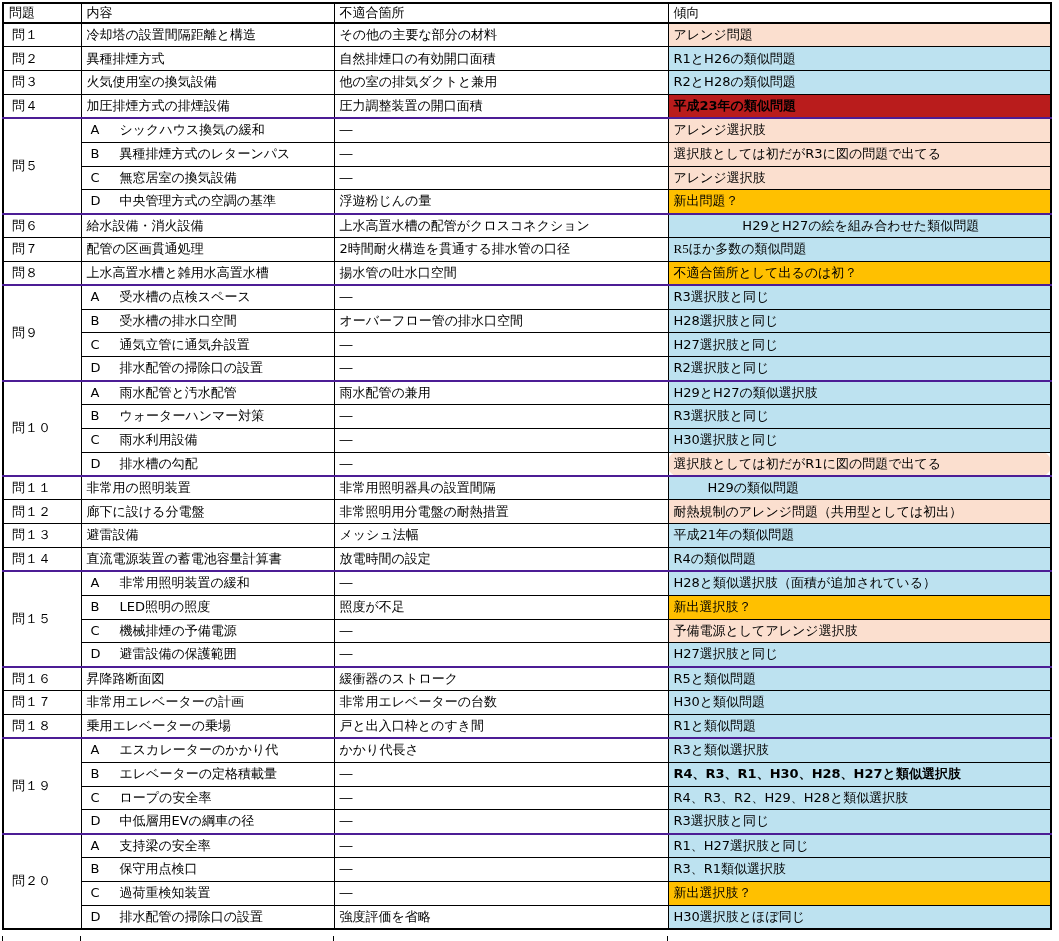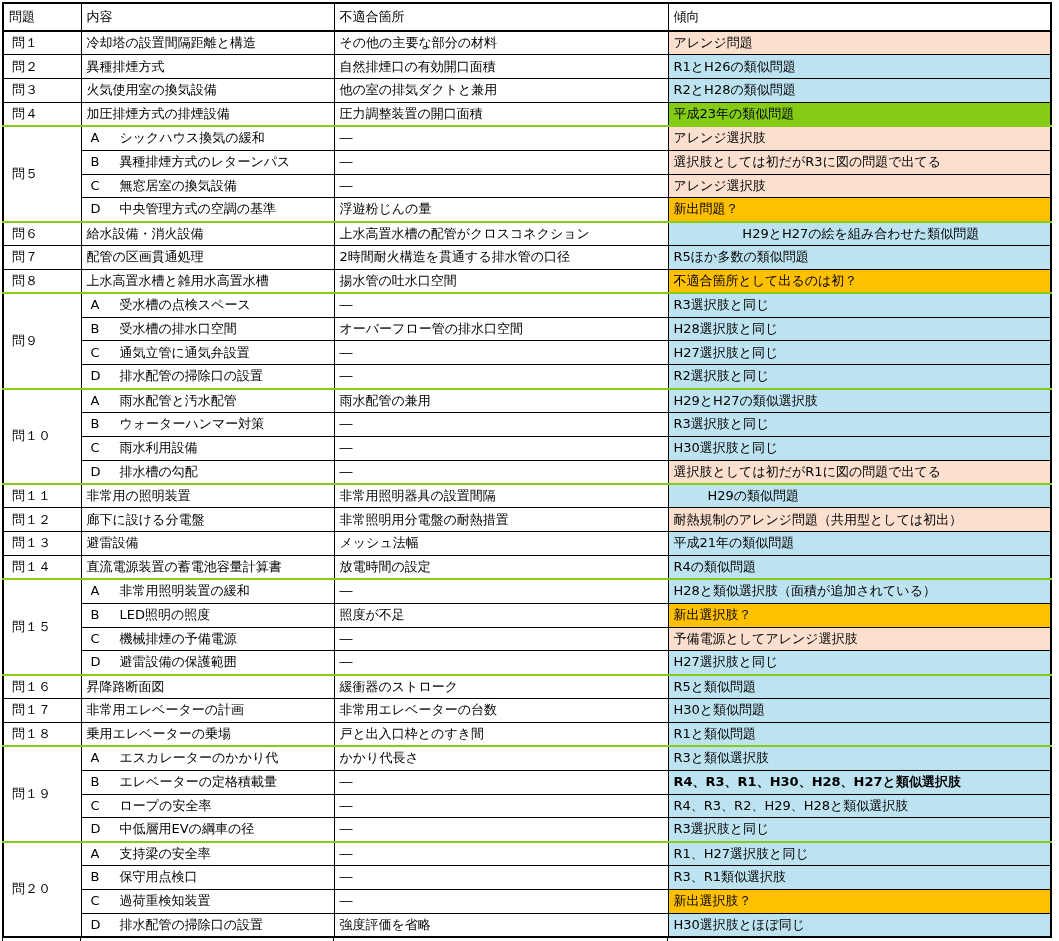--- a/index.html
+++ b/index.html
@@ -25,24 +25,24 @@
     border: 1px solid #000;
     font-size: 13px;
     font-weight: normal;
     text-align: left;
     vertical-align: middle;
     padding: 0 2px 0 5px;
     white-space: nowrap;
     overflow: hidden;
     line-height: 1.1;
   }
-  thead tr { height: 28px; }
+  thead tr { height: 20px; }
   thead th { border-bottom: 2px solid #000; background: #fff; }
   tbody tr { height: 23.85px; }
-  tbody tr.thick-top td { border-top: 2px solid #84cc16; }
+  tbody tr.thick-top td { border-top: 2px solid #4c1d95; }
   td.qcell { padding-left: 8px; vertical-align: middle; }
   td.ccell .letter { display: inline-block; width: 29px; margin-left: 4px; }
   .stub { position: absolute; width: 1px; height: 5px; background: #000; top: 936px; }
 </style>
 </head>
 <body>
 
 <div class="page">
   <table class="qtable">
     <colgroup>
@@ -75,21 +75,21 @@
         <tr>
           <td class="qcell" rowspan="1">問３</td>
           <td class="ccell">火気使用室の換気設備</td>
           <td>他の室の排気ダクトと兼用</td>
           <td style="background: rgb(189, 226, 240);">R2とH28の類似問題</td>
         </tr>
         <tr>
           <td class="qcell" rowspan="1">問４</td>
           <td class="ccell">加圧排煙方式の排煙設備</td>
           <td>圧力調整装置の開口面積</td>
-          <td style="background: #84cc16;">平成23年の類似問題</td>
+          <td style="background: #b91c1c; font-weight: bold;">平成23年の類似問題</td>
         </tr>
         <tr class="thick-top">
           <td class="qcell" rowspan="4">問５</td>
           <td class="ccell"><span class="letter">A</span><span>シックハウス換気の緩和</span></td>
           <td>―</td>
           <td style="background: rgb(251, 223, 207);">アレンジ選択肢</td>
         </tr>
         <tr>
           <td class="ccell"><span class="letter">B</span><span>異種排煙方式のレターンパス</span></td>
           <td>―</td>
@@ -108,21 +108,21 @@
         <tr class="thick-top">
           <td class="qcell" rowspan="1">問６</td>
           <td class="ccell">給水設備・消火設備</td>
           <td>上水高置水槽の配管がクロスコネクション</td>
           <td style="background: rgb(189, 226, 240); text-align: center;">H29とH27の絵を組み合わせた類似問題</td>
         </tr>
         <tr>
           <td class="qcell" rowspan="1">問７</td>
           <td class="ccell">配管の区画貫通処理</td>
           <td>2時間耐火構造を貫通する排水管の口径</td>
-          <td style="background: rgb(189, 226, 240);">R5ほか多数の類似問題</td>
+          <td style="background: rgb(189, 226, 240); font-family: Liberation Serif, serif;">R5ほか多数の類似問題</td>
         </tr>
         <tr>
           <td class="qcell" rowspan="1">問８</td>
           <td class="ccell">上水高置水槽と雑用水高置水槽</td>
           <td>揚水管の吐水口空間</td>
           <td style="background: rgb(255, 192, 0);">不適合箇所として出るのは初？</td>
         </tr>
         <tr class="thick-top">
           <td class="qcell" rowspan="4">問９</td>
           <td class="ccell"><span class="letter">A</span><span>受水槽の点検スペース</span></td>
@@ -156,21 +156,21 @@
           <td style="background: rgb(189, 226, 240);">R3選択肢と同じ</td>
         </tr>
         <tr>
           <td class="ccell"><span class="letter">C</span><span>雨水利用設備</span></td>
           <td>―</td>
           <td style="background: rgb(189, 226, 240);">H30選択肢と同じ</td>
         </tr>
         <tr>
           <td class="ccell"><span class="letter">D</span><span>排水槽の勾配</span></td>
           <td>―</td>
-          <td style="background: rgb(251, 223, 207);">選択肢としては初だがR1に図の問題で出てる</td>
+          <td style="background: rgb(251, 223, 207); border-radius: 10px;">選択肢としては初だがR1に図の問題で出てる</td>
         </tr>
         <tr class="thick-top">
           <td class="qcell" rowspan="1">問１１</td>
           <td class="ccell">非常用の照明装置</td>
           <td>非常用照明器具の設置間隔</td>
           <td style="background: rgb(189, 226, 240); padding-left: 39px;">H29の類似問題</td>
         </tr>
         <tr>
           <td class="qcell" rowspan="1">問１２</td>
           <td class="ccell">廊下に設ける分電盤</td>

